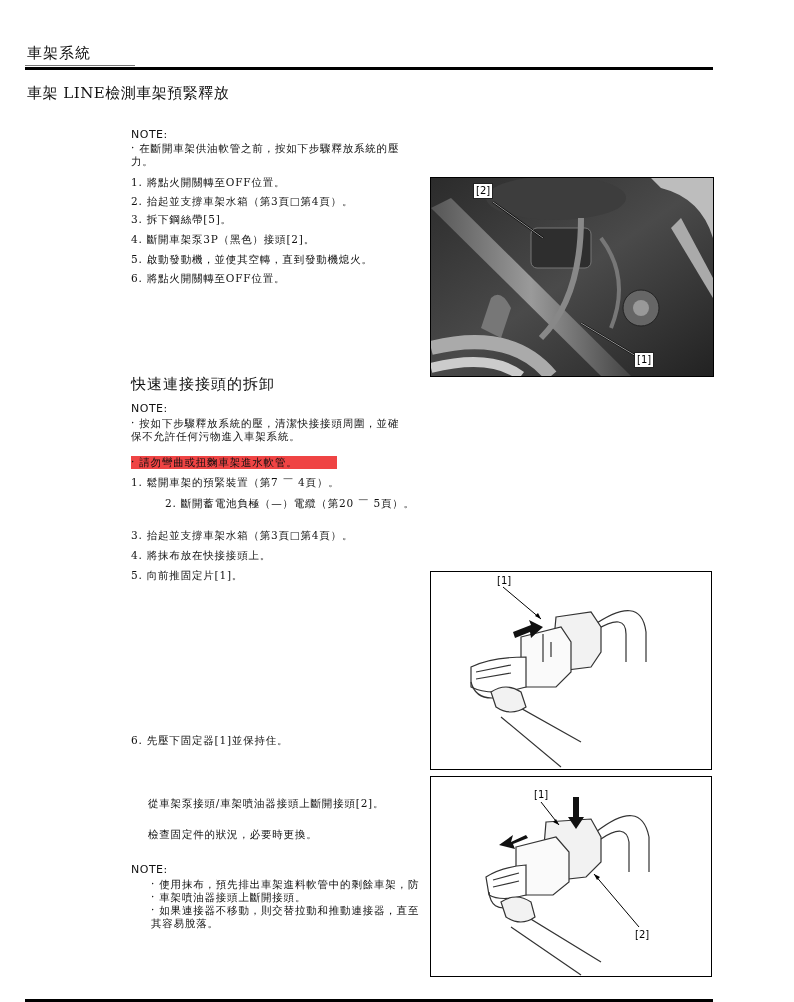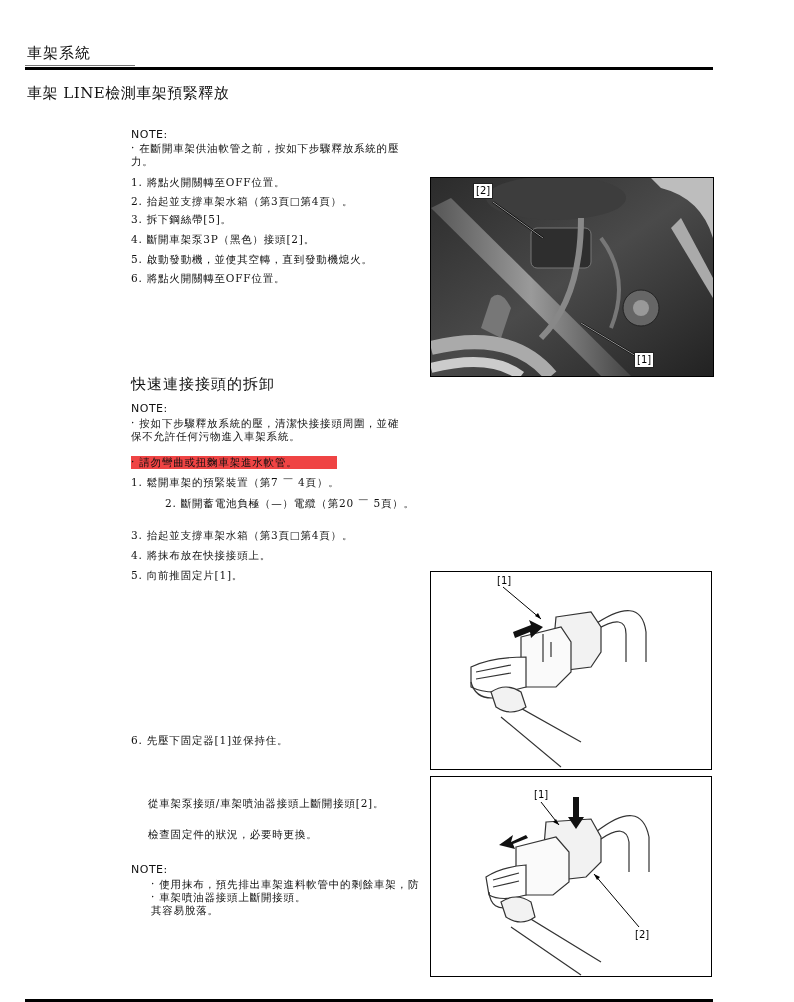--- a/index.html
+++ b/index.html
@@ -110,20 +110,21 @@
 </div>
 
 <div class="abs step" style="left:131px; top:734px;text-align:center;">6.  先壓下固定器[1]並保持住。</div>
 <div class="abs step" style="left:148px; top:797px;">從車架泵接頭/車架噴油器接頭上斷開接頭[2]。</div>
 <div class="abs step" style="left:148px; top:828px;">檢查固定件的狀況，必要時更換。</div>
 
 <div class="abs note-label" style="left:131px; top:863px;">NOTE:</div>
 <div class="abs txt" style="left:131px; top:878px;margin-left:20px;">
   <div>· 使用抹布，預先排出車架進料軟管中的剩餘車架，防</div>
   <div>· 車架噴油器接頭上斷開接頭。</div>
+  <div>· 如果連接器不移動，則交替拉動和推動連接器，直至</div>
   <div>其容易脫落。</div>
 </div>
 
 <div class="abs figure" style="left:430px; top:776px; width:280px; height:199px;">
   <svg width="280" height="199" viewBox="0 0 280 199">
     <g fill="none" stroke="#333" stroke-width="1.2">
       <path d="M165 55 Q210 20 218 60 L218 95 M198 95 L198 65 Q195 45 170 62"></path>
       <path d="M115 45 L160 42 L170 60 L170 85 L155 100 L110 105 Z" fill="#f2f2f2"></path>
       <path d="M85 70 L125 60 L138 75 L138 105 L122 118 L85 118 Z" fill="#fafafa"></path>
       <path d="M55 100 Q70 90 95 88 L95 118 Q70 125 58 118 Z" fill="#fff"></path>

